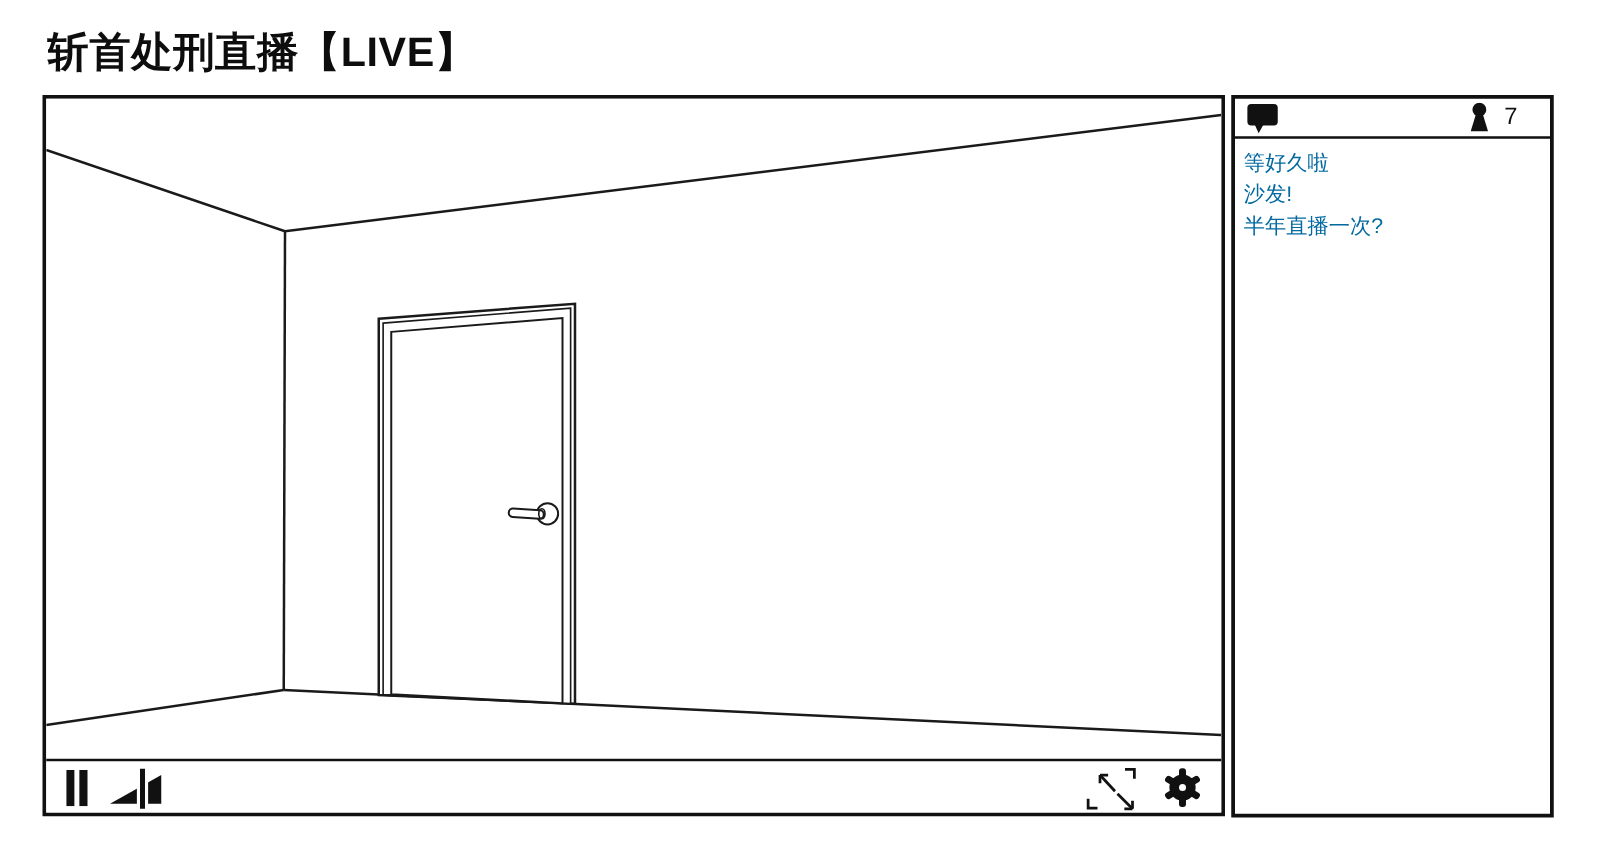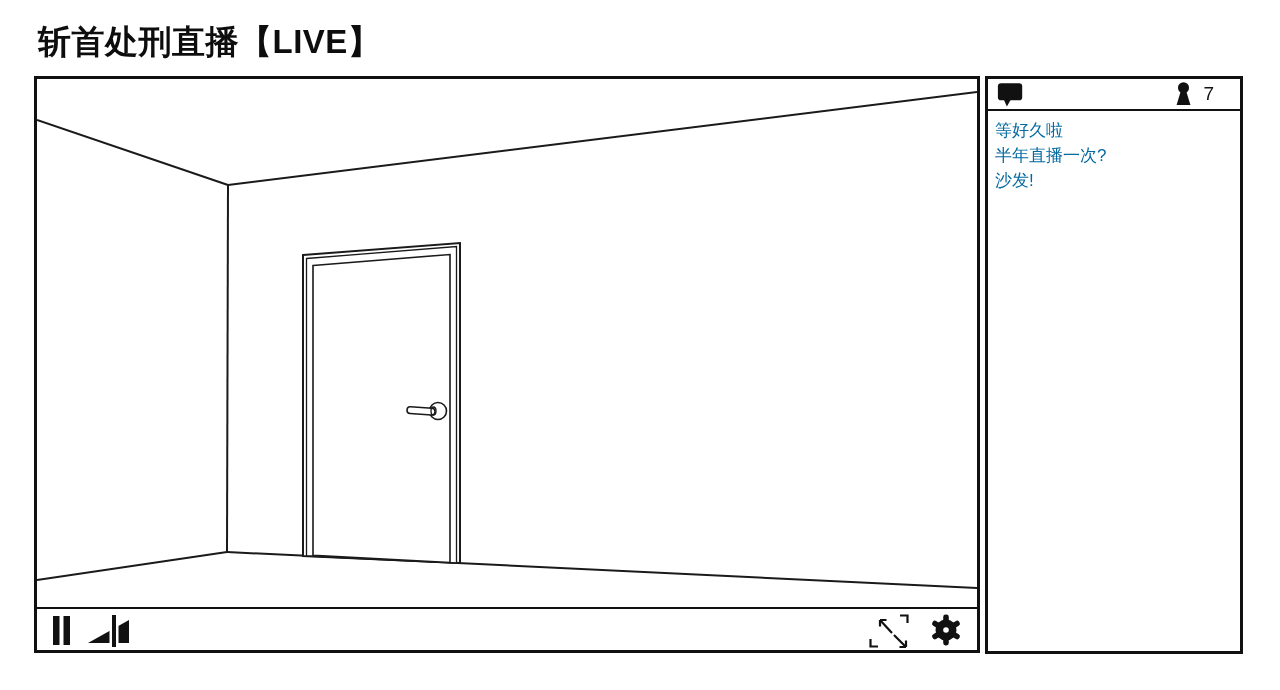--- a/index.html
+++ b/index.html
@@ -125,18 +125,18 @@
       <div class="viewers">
         <svg width="19" height="24" viewBox="0 0 20 26">
           <circle cx="10" cy="6.2" r="6" fill="#111"></circle>
           <polygon points="7.2,9.5 12.8,9.5 17.5,25 2.5,25" fill="#111"></polygon>
         </svg>
         <span class="viewer-count">7</span>
       </div>
     </div>
     <div class="chat-messages">
       <div>等好久啦</div>
+      <div>沙发!</div>
       <div>半年直播一次?</div>
-      <div>沙发!</div>
     </div>
   </div>
 
 </div>
 
 </body></html>

